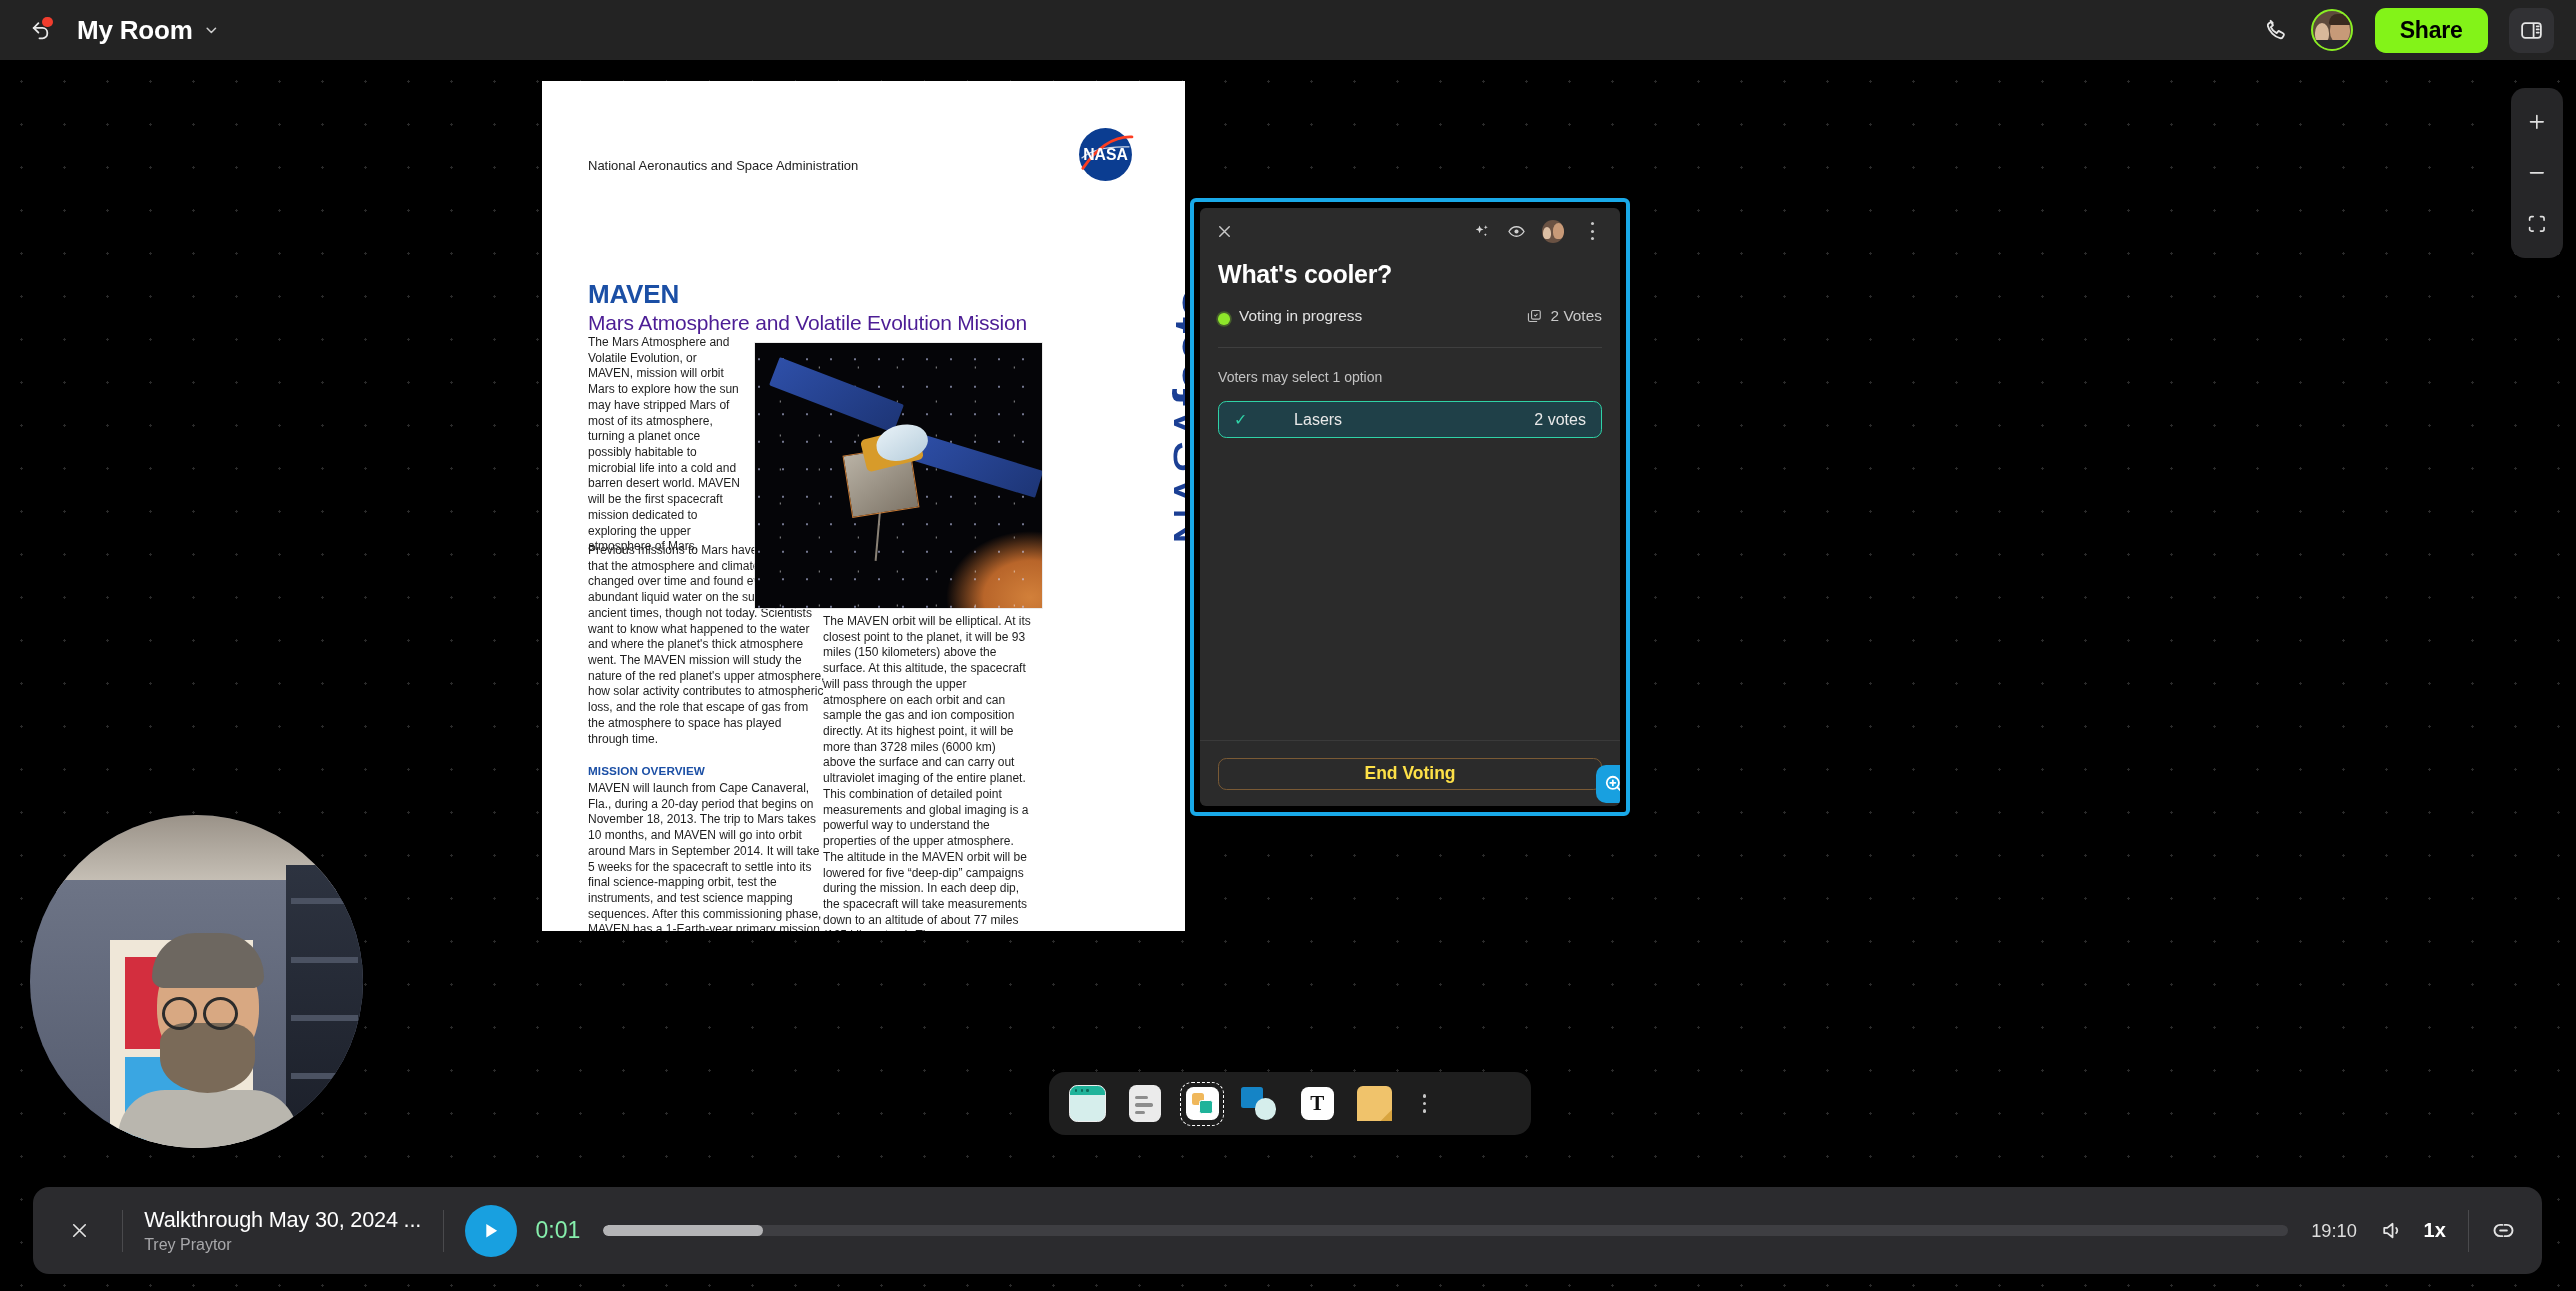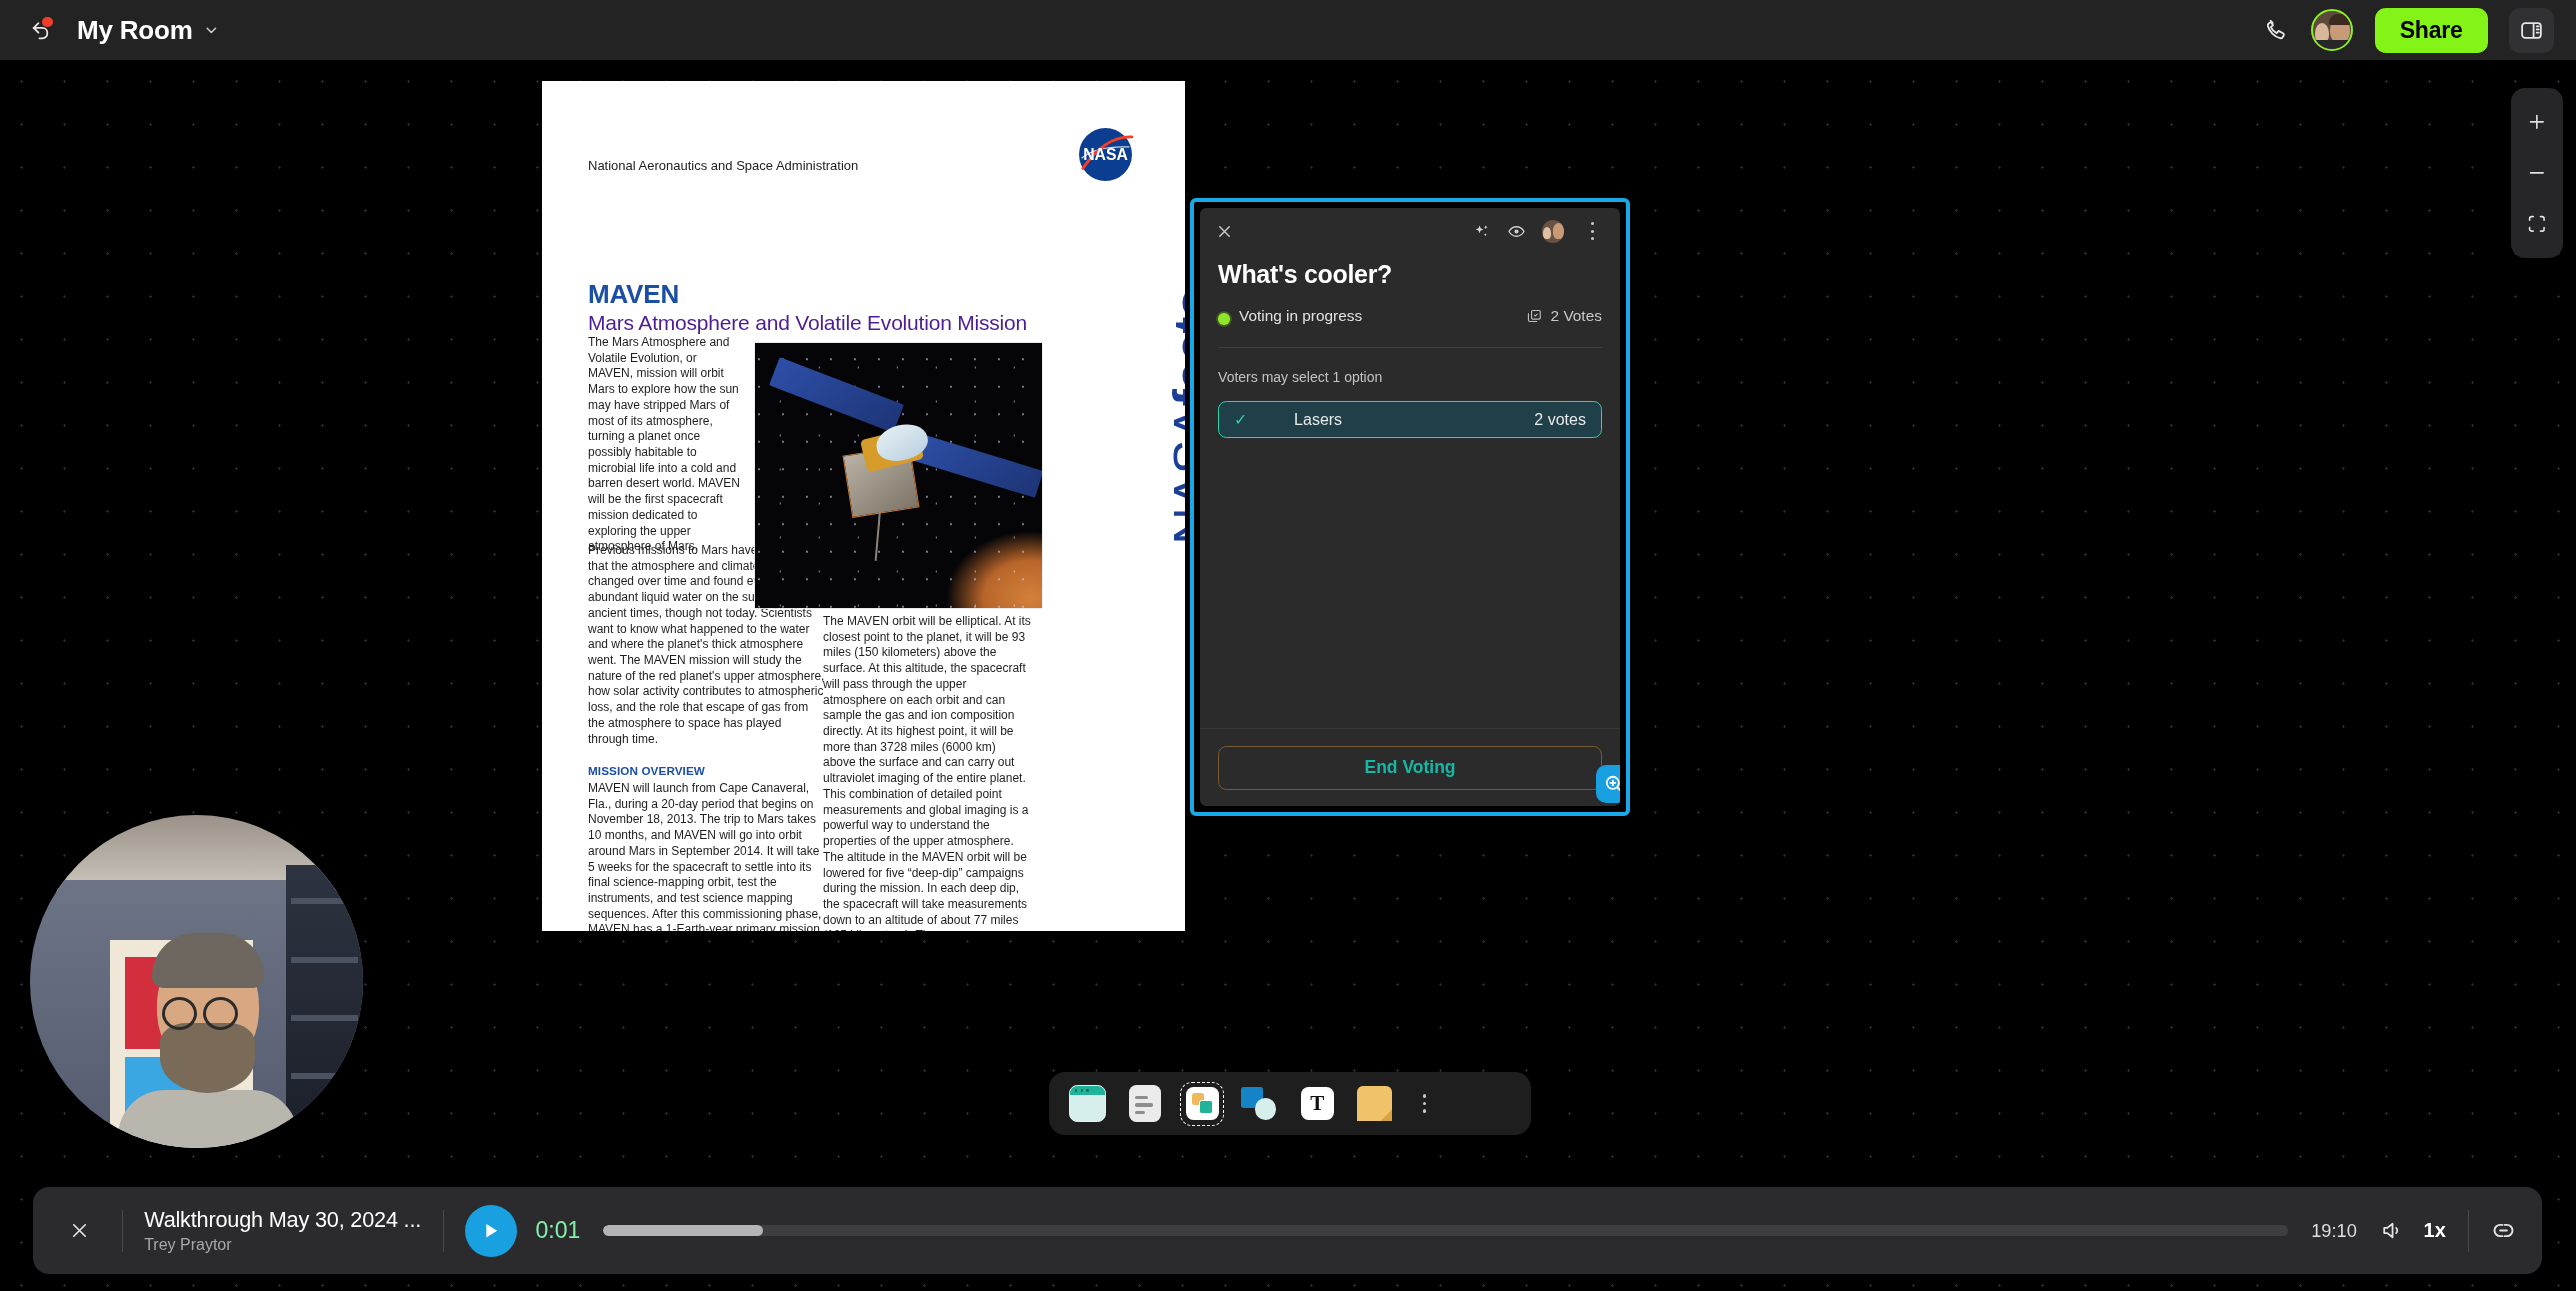--- a/index.html
+++ b/index.html
@@ -123,23 +123,23 @@
     height:37px; border-radius:8.3px; display:flex; align-items:center;
     padding: 0 15px; margin-bottom:8.3px; font-size:16px; color:#e9e9e9;
     border:0.8px solid #4d4d4d; cursor:pointer;
   }
   .opt.sel { background:#1f4048; border-color:#2fd3a7; }
   .opt .check { width:20px; color:#2fd3a7; font-size:16px; flex-shrink:0; }
   .opt .lbl { flex:1;margin-left:40px; }
   .opt .cnt { color:#e9e9e9; }
   .poll-foot { border-top:0.8px solid #3a3a3a; padding:16.7px 18.3px; position:relative; }
   .end-btn {
-    height:44px; border:0.8px solid #7a5a35; border-radius:8.3px;
+    height:32px; border:0.8px solid #7a5a35; border-radius:8.3px;
     display:flex; align-items:center; justify-content:center;
-    color:#14b8a6; font-size:17.5px; font-weight:bold; cursor:pointer;
+    color:#fde047; font-size:17.5px; font-weight:bold; cursor:pointer;
   }
   .zoom-badge {
     position:absolute; right:-13.3px; bottom:3.3px; width:38px; height:38px;
     background:#18a0e0; border-radius:10px; display:flex; align-items:center;
     justify-content:center; cursor:pointer;
   }
 
   
   .video-bubble {
     position:absolute; left:30px; top:755px; width:333px; height:333px;

